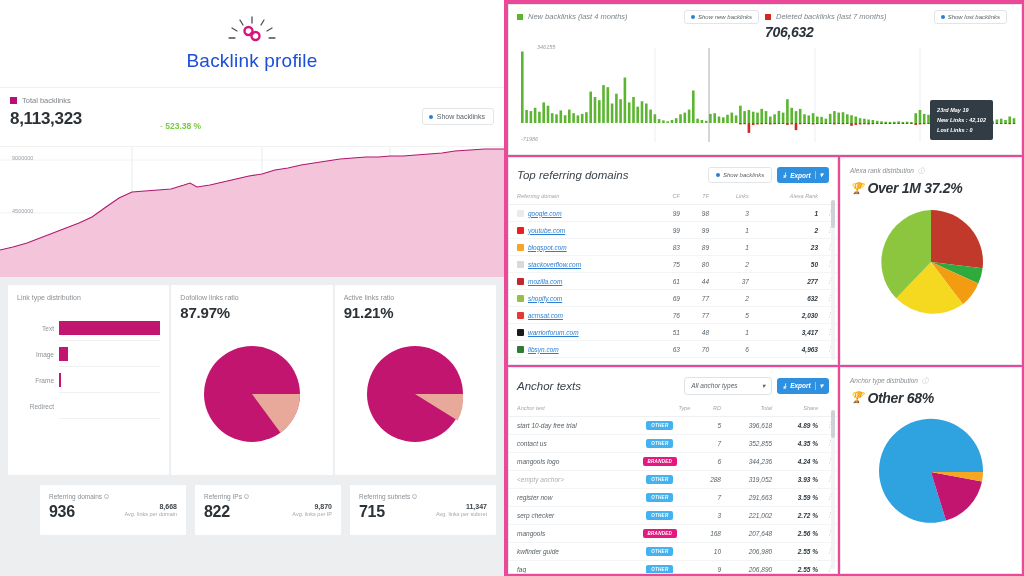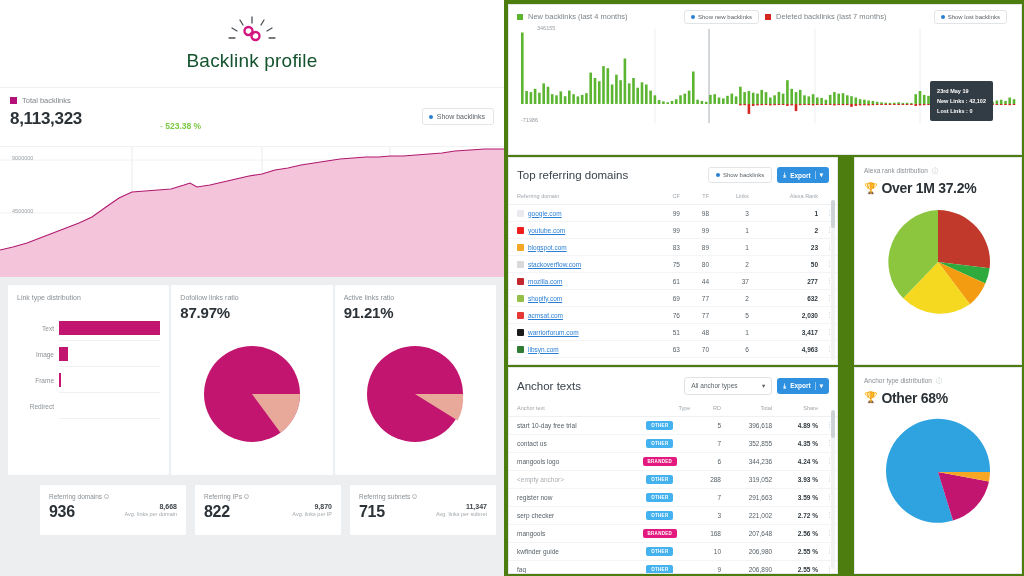--- a/index.html
+++ b/index.html
@@ -15,21 +15,21 @@
   .left-col { width: 504px; height: 576px; display: flex; flex-direction: column; background: #eceef0; }
 
   .panel { background: #fff; }
 
   .hero {
     height: 88px; display: flex; flex-direction: column;
     align-items: center; justify-content: center; background: #fff;
     border-bottom: 1px solid #f0f0f0;
   }
   .hero-icon { height: 34px; width: 90px; position: relative; }
-  .hero-title { font-size: 19px; color: #14532d; font-weight: 400; letter-spacing: .2px; margin-top: 1px;}
+  .hero-title { font-size: 19px; color: #1d4ed8; font-weight: 400; letter-spacing: .2px; margin-top: 1px;}
 
   .bl-head { background:#fff; padding: 8px 10px 4px 10px; position: relative; height: 58px;}
   .legend-row { display: flex; align-items: center; gap: 5px; }
   .sw { width: 7px; height: 7px; background: #b5117a; display:inline-block; }
   .legend-lbl { font-size: 7.5px; color: #7d8489; }
   .big-num { font-size: 17px; color: #2b3237; font-weight: 700; letter-spacing: -.3px; margin-top: 4px;}
   .delta { position:absolute; left: 160px; top: 33px; font-size: 8.5px; color: #7ac943; font-weight: 700;}
   .delta .dash { color:#9bbf7a; font-weight:400; }
   .btn-ghost {
     position:absolute; right: 10px; top: 20px;
@@ -61,36 +61,36 @@
   .stats-row { display:flex; gap:7px; padding:8px 7px 8px 7px;margin-left:32px; }
   .stat { background:#fff; border:1px solid #eceff1; border-radius:2px; flex:1; padding:8px 9px; height:52px; position:relative;}
   .stat-title { font-size:6.5px; color:#8a9095; }
   .stat-title .i { display:inline-block; width:5px; height:5px; border-radius:50%; border:1px solid #b9bec2; font-size:4px; text-align:center; line-height:5px; color:#b9bec2; margin-left:2px;}
   .stat-big { font-size:16px; color:#2b3237; font-weight:700; margin-top:3px; letter-spacing:-.3px;}
   .stat-side { position:absolute; right:9px; top:18px; text-align:right; }
   .stat-side-num { font-size:7px; font-weight:700; color:#3d4449; }
   .stat-side-lbl { font-size:5.5px; color:#a2a8ac; margin-top:1px;}
 
   
-  .right-col { width: 520px; height:576px; background:#4d7c0f; display:flex; flex-direction:column; }
+  .right-col { width: 520px; height:576px; background:#ec4899; display:flex; flex-direction:column;font-style:italic; }
 
   .nb-panel { background:#fff; margin:4px 2px 2px 4px; border:1px solid #e4e7ea; height:162px; position:relative; }
   .nb-head { display:flex; padding:7px 8px 0 8px; }
   .nb-col { flex:1; position:relative; }
   .nb-btn { position:absolute; top:-2px; right:6px; border:1px solid #e2e5e8; border-radius:3px; background:#fff;
             font-size:6px; color:#5b6369; padding:3px 6px; display:flex; align-items:center; gap:3px; white-space:nowrap;}
   .sw-g { width:6px;height:6px;background:#5cb531;display:inline-block;}
   .sw-r { width:6px;height:6px;background:#d3271f;display:inline-block;}
   .nb-big { font-size:14px; font-weight:700; color:#2b3237; margin-top:3px; letter-spacing:-.3px;}
   .bars-area { position:relative; height:100px; margin:4px 6px 0 6px; }
   .tooltip { position:absolute; background:#323c44; color:#fff; padding:5px 7px; border-radius:2px;
              font-size:5.5px; font-weight:700; line-height:10px; right:22px; bottom:4px; z-index:5; }
   .tooltip .tl-date { color:#ffffff; }
 
-  .tables-wrap { display:flex; flex:1; gap:16px; padding:0 2px 2px 4px; }
+  .tables-wrap { display:flex; flex:1; gap:2px; padding:0 2px 2px 4px; }
   .tbl-col { width:330px; display:flex; flex-direction:column; gap:2px; }
   .side-col { flex:1; display:flex; flex-direction:column; gap:2px; }
 
   .tbl-panel { background:#fff; border:1px solid #e4e7ea; flex:1; position:relative; overflow:hidden; }
   .tbl-head { display:flex; align-items:center; padding:9px 8px 6px 8px; }
   .tbl-title { font-size:11.5px; color:#39434d; flex:1; }
   .btn-sm { border:1px solid #e2e5e8; border-radius:3px; background:#fff; font-size:6px; color:#5b6369;
             padding:4px 7px; display:flex; align-items:center; gap:3px; white-space:nowrap; }
   .btn-export { background:#2f90e0; border:none; color:#fff; font-size:6.5px; font-weight:700; border-radius:3px;
                 padding:4px 6px; display:flex; align-items:center; gap:4px; margin-left:5px; }
@@ -275,20 +275,21 @@
           <div class="nb-btn">
             <span class="dot-blue"></span>
             <span>Show new backlinks</span>
           </div>
         </div>
         <div class="nb-col">
           <div class="legend-row">
             <span class="sw-r"></span>
             <span class="legend-lbl">Deleted backlinks (last 7 months)</span>
           </div>
+          <div class="nb-big">706,632</div>
           <div class="nb-btn">
             <span class="dot-blue"></span>
             <span>Show lost backlinks</span>
           </div>
         </div>
       </div>
 
       <div class="bars-area">
         <div class="ax-lbl" style="left:22px; top:0px;">346155</div>
         <div class="ax-lbl" style="left:6px; bottom:2px;">-71986</div>

